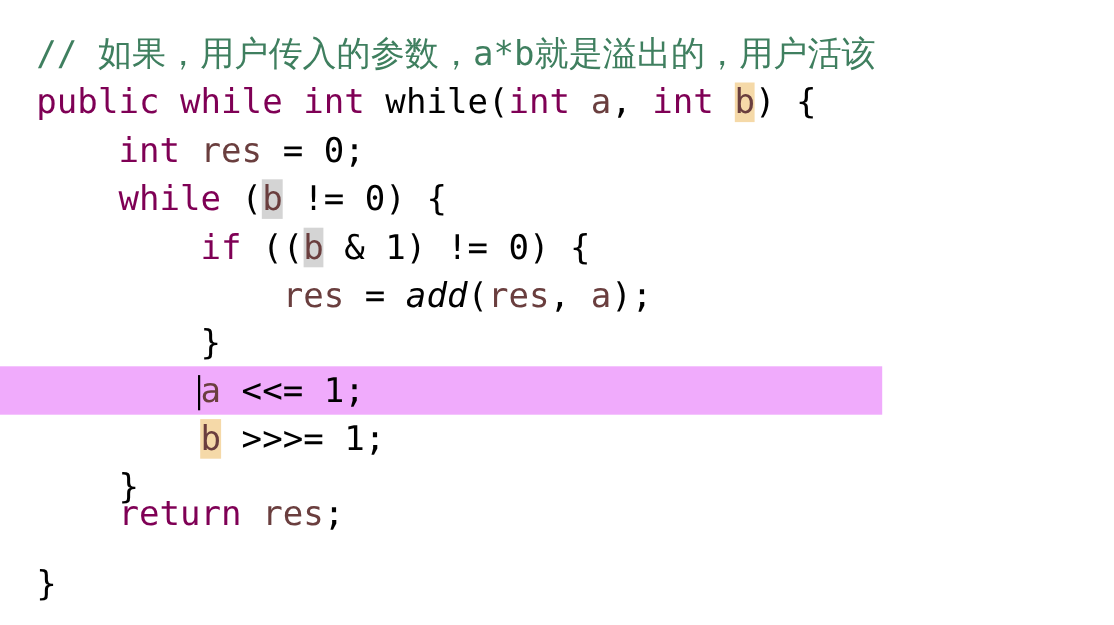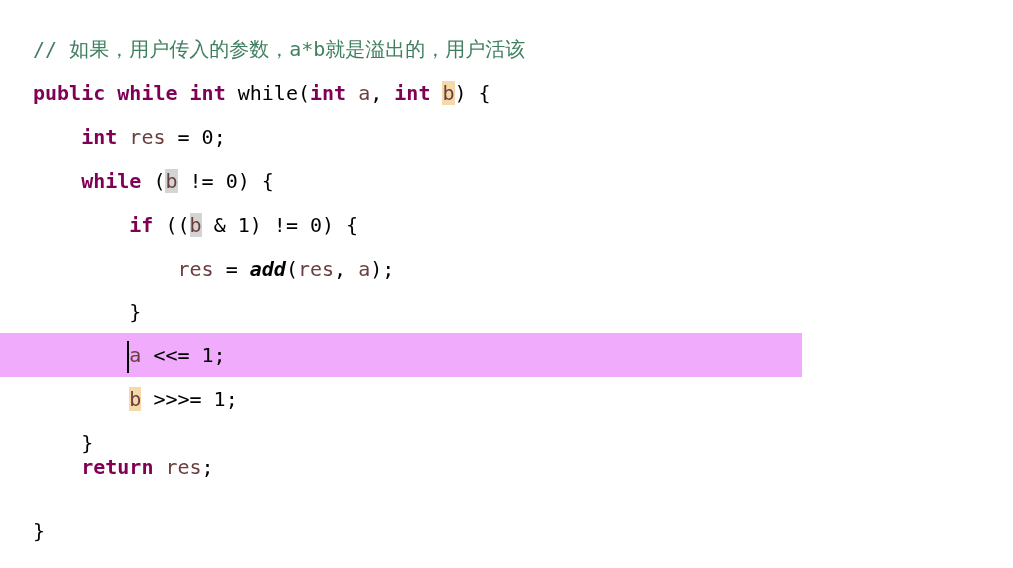--- a/index.html
+++ b/index.html
@@ -1,26 +1,26 @@
 <!DOCTYPE html>
 <html><head>
 <meta charset="utf-8">
 <style>
   html, body { margin:0; padding:0; }
   body { width:1013px; height:568px; background:#ffffff; overflow:hidden; position:relative;
          font-family:"DejaVu Sans Mono","Liberation Mono",monospace; }
   .editor { position:absolute; left:0; top:0; width:1013px; height:568px; }
   .line { position:absolute; left:0; width:802px; height:44px; line-height:44px;
-          font-size:20px; white-space:pre; color:#000; }
+          font-size:31px; white-space:pre; color:#000; }
   .line.current { background:#f0abfc; }
   .code { position:absolute; left:33px; top:0; }
   .cmt { color:#3f7f5f; }
-  .kw { color:#7f0055; font-weight:bold; }
+  .kw { color:#7f0055; font-weight:normal; }
   .var { color:#6a3e3e; }
-  .ital { font-style:italic; color:#000;font-weight:bold; }
+  .ital { font-style:italic; color:#000; }
   .occ { background:#d4d4d4; }
   .occw { background:#f5d9a8; }
   .caret { display:inline-block; width:2px; height:32px; background:#000; vertical-align:middle; margin-right:-2px; position:relative; left:-2px; }
 </style>
 </head>
 <body>
 
 <div class="editor">
 
   <div class="line" style="top:27px">

